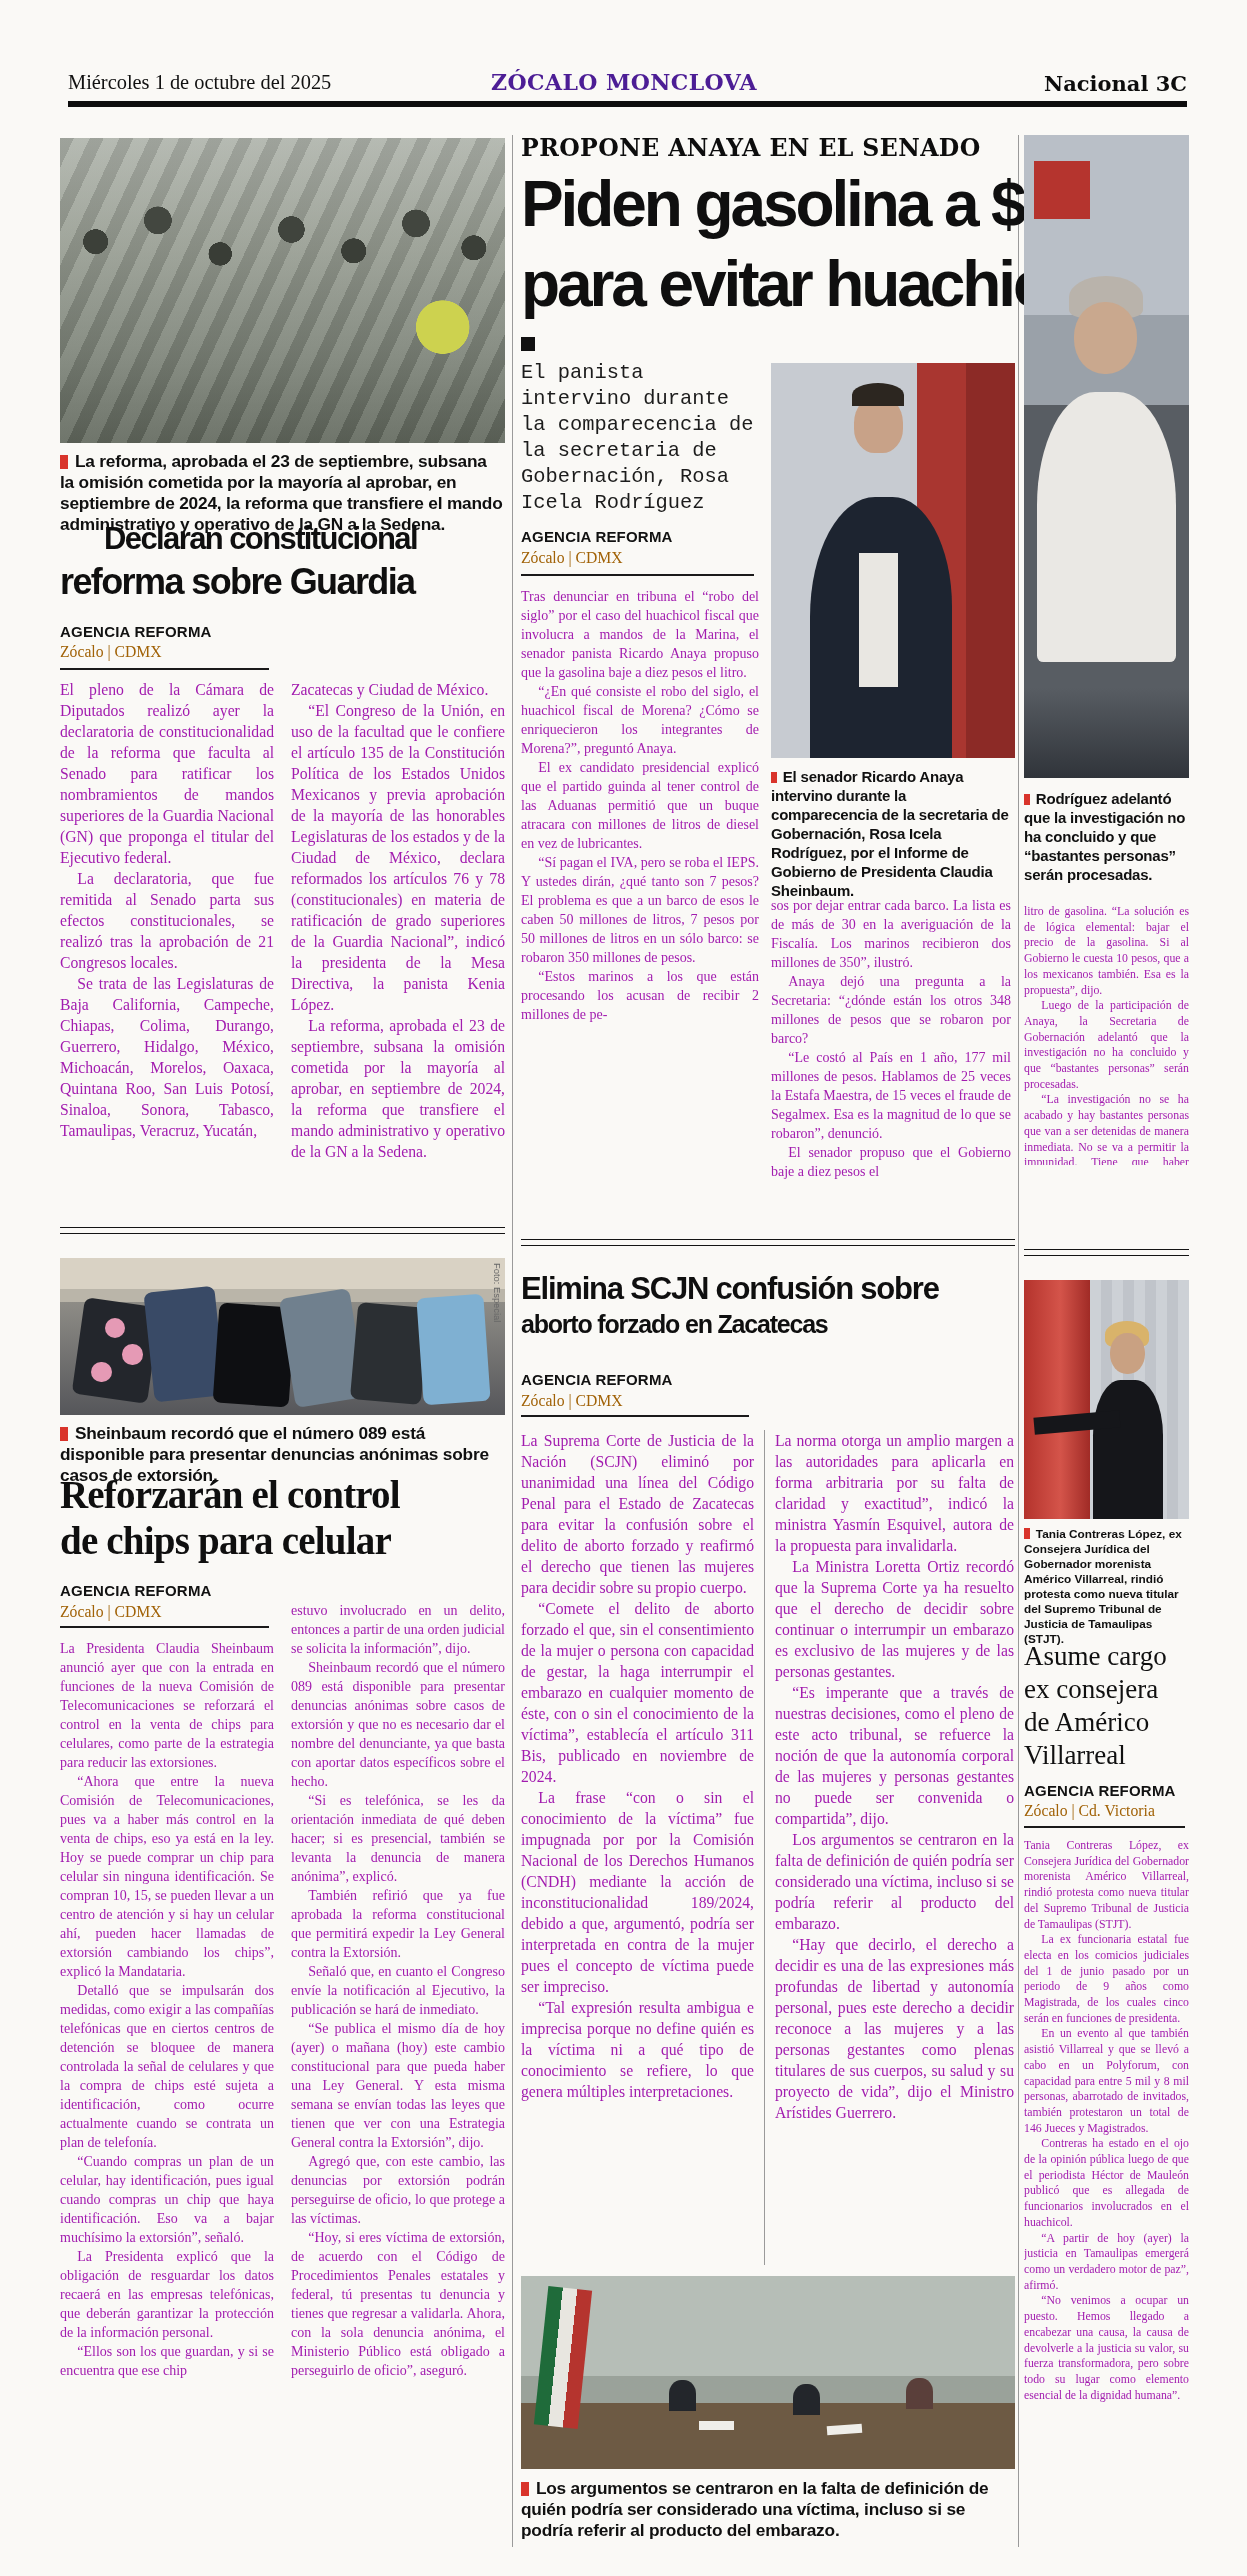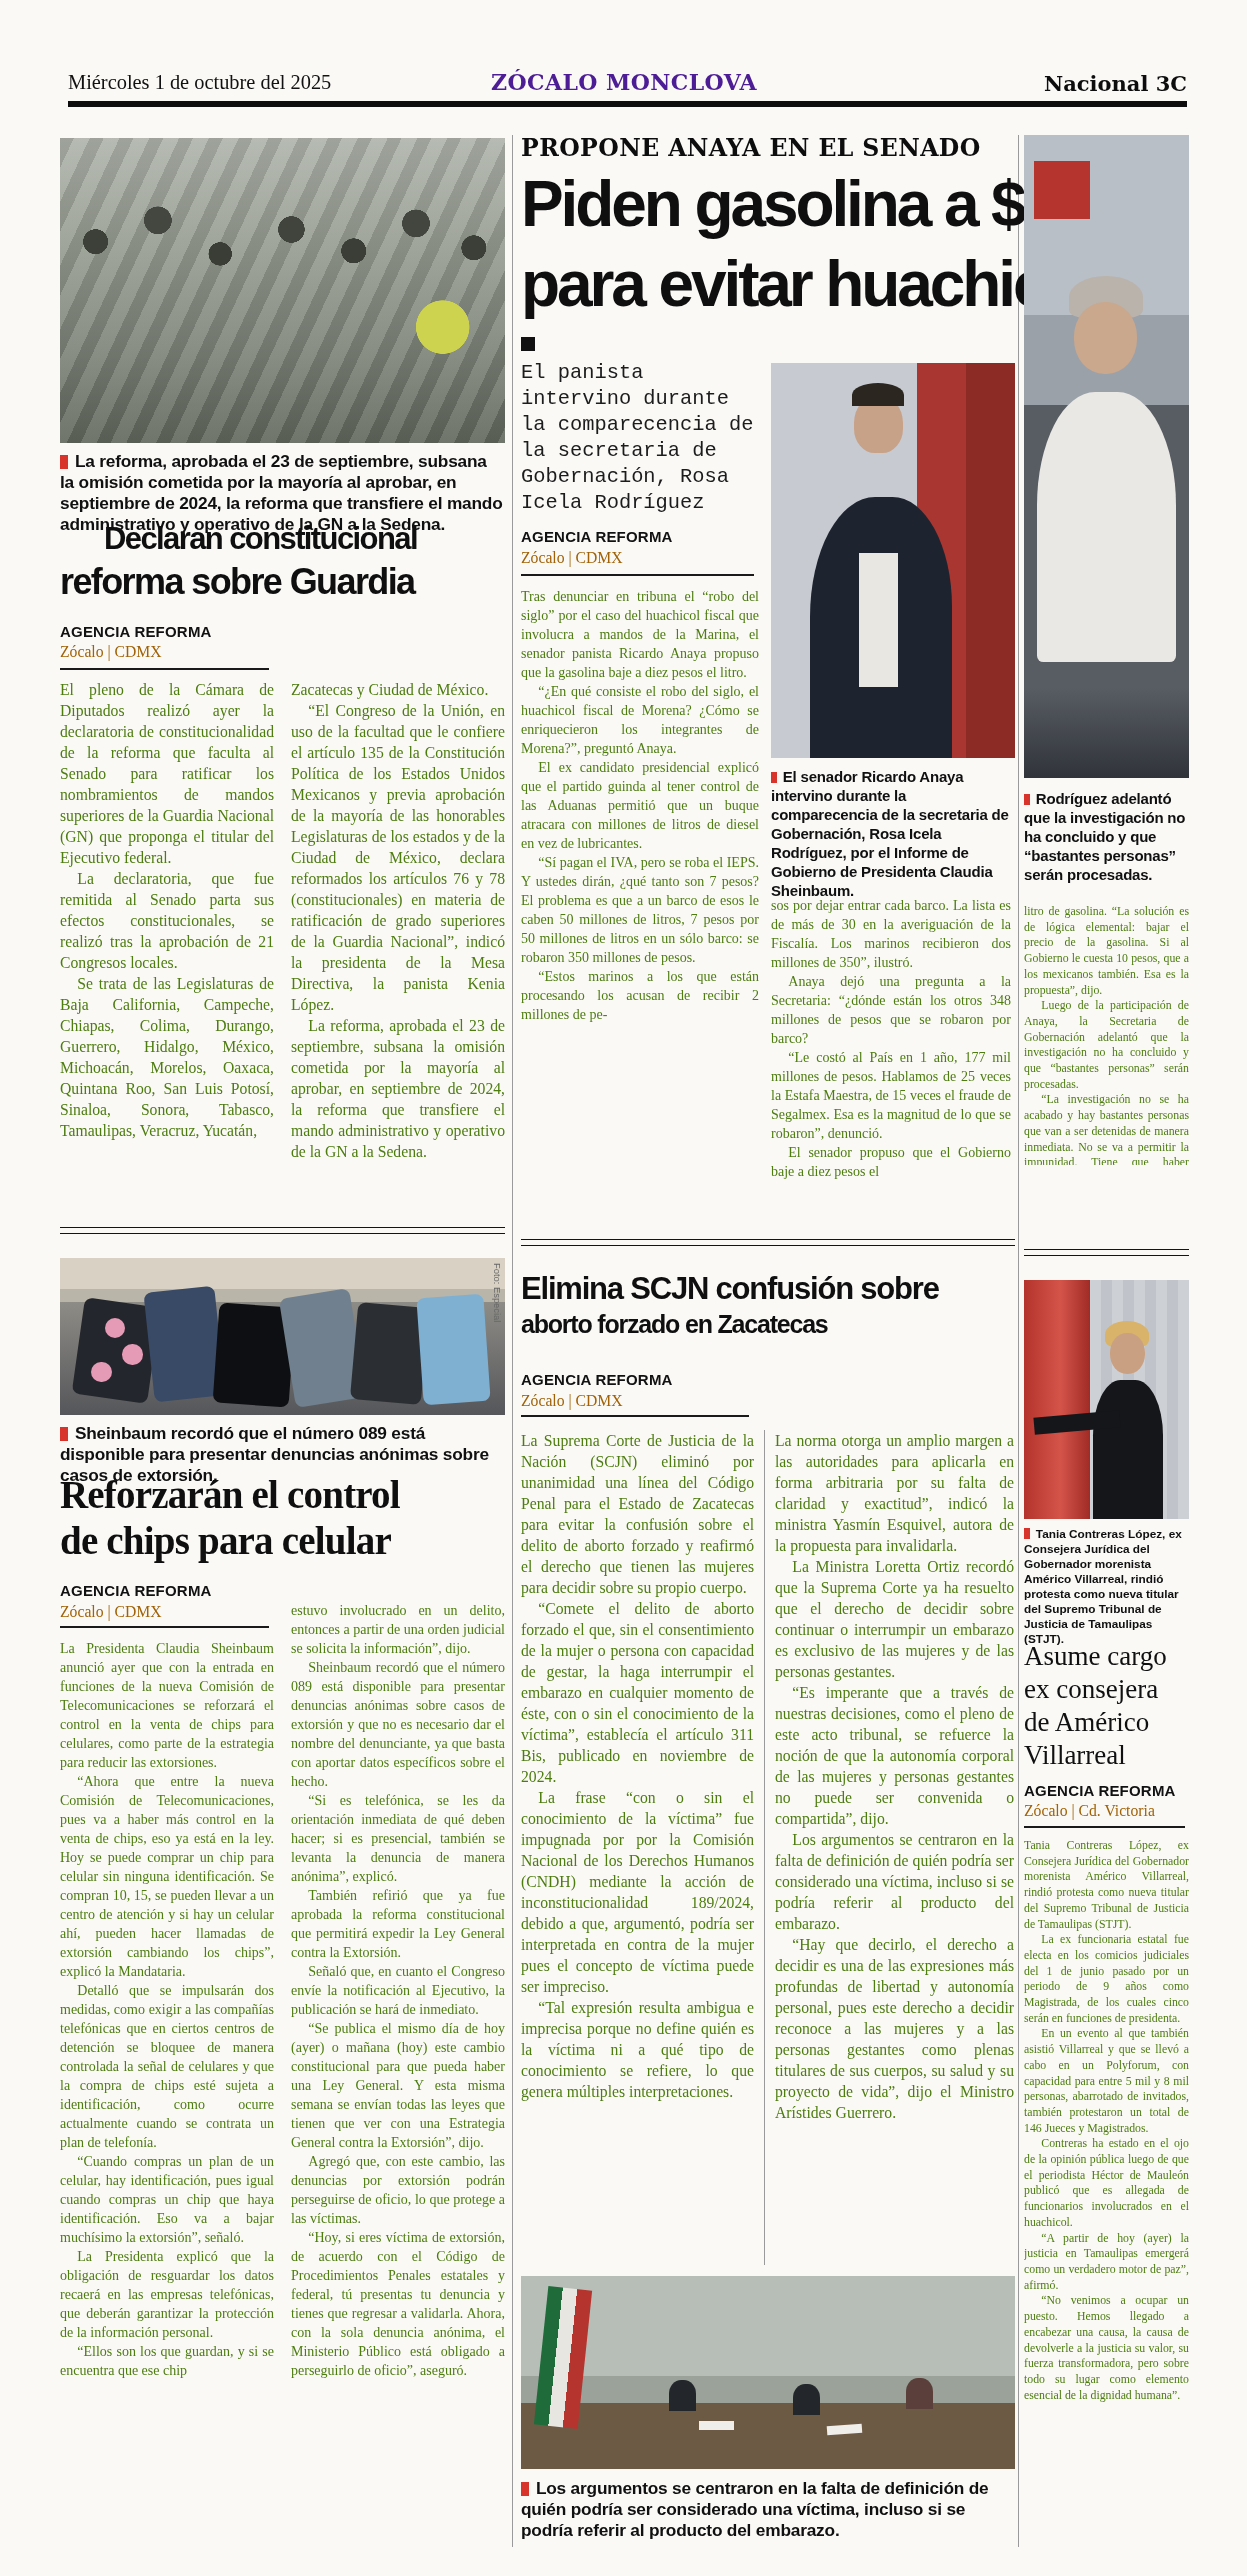--- a/index.html
+++ b/index.html
@@ -26,21 +26,21 @@
   .cap-xs{font-size:11.8px;line-height:15px;}
   .marker{display:inline-block;width:7.9px;height:14px;background:#d9342b;margin-right:7px;vertical-align:-1.6px;}
   .marker-sm{display:inline-block;width:6.3px;height:11px;background:#d9342b;margin-right:5.5px;vertical-align:-0.8px;}
   .hl-sans{font-family:"Liberation Sans",sans-serif;font-weight:bold;color:#0f0f0f;white-space:nowrap;}
   .hl-serif{font-family:"Liberation Serif",serif;font-weight:bold;color:#0f0f0f;white-space:nowrap;}
   .kicker{font-family:"DejaVu Serif",serif;font-weight:bold;font-size:23.6px;letter-spacing:0.4px;color:#0d0d0d;}
   .deck{font-size:20.4px;line-height:26px;color:#1c1c1c;}
   .deck-square{width:14px;height:14px;background:#111;}
   .byline{font-family:"Liberation Sans",sans-serif;font-weight:bold;font-size:15px;letter-spacing:0.2px;color:#111;}
   .dateline{font-size:15.7px;color:#a16207;}
-  .body-col{text-align:justify;overflow:hidden;color:#4d7c0f;}
+  .body-col{text-align:justify;overflow:hidden;color:#a21caf;}
   .body-col p{margin:0;}
   .body-col p.ind{text-indent:17.3px;}
   .fs20{font-size:15.7px;line-height:21px;}
   .fs18{font-size:14px;line-height:19px;}
   .fs15{font-size:11.8px;line-height:15.7px;}
   .asume-hl{font-size:27px;line-height:33px;color:#101010;}
   .vcredit{writing-mode:vertical-rl;font-family:"Liberation Sans",sans-serif;font-size:9.4px;color:#666;}
 
   
   .photo{overflow:hidden;background:#c5c8c2;}

